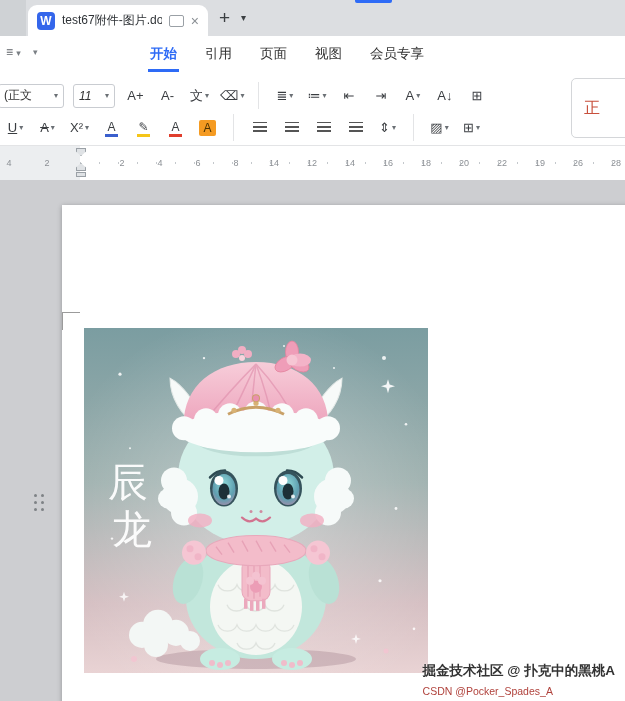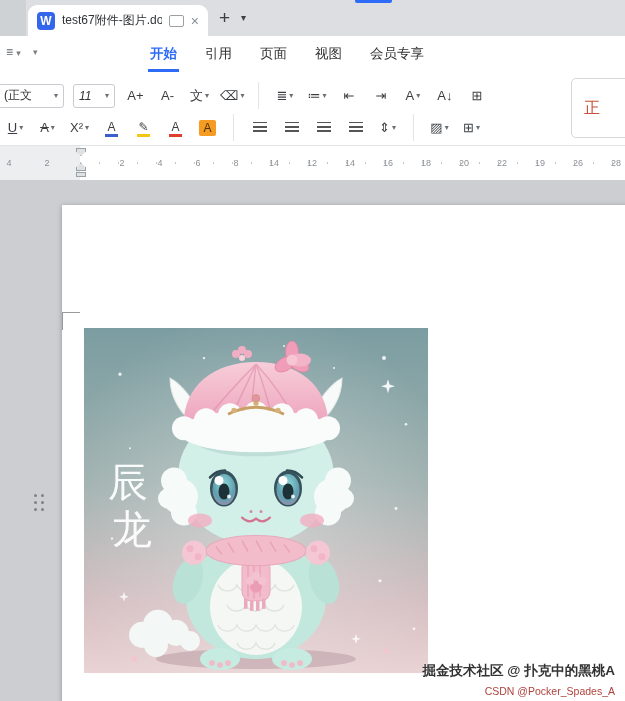--- a/index.html
+++ b/index.html
@@ -62,21 +62,21 @@
   .workspace{position:absolute;top:180px;left:0;right:0;bottom:0;background:#cdced1;}
   .page{position:absolute;left:62px;top:25px;width:570px;height:520px;background:#fff;
     box-shadow:0 1px 5px rgba(0,0,0,.28);}
   .crop-corner{position:absolute;left:0;top:107px;width:17px;height:17px;
     border-left:1px solid #9b9b9b;border-top:1px solid #9b9b9b;}
   .doc-image{position:absolute;left:22px;top:123px;width:344px;height:345px;}
   .doc-image svg{display:block;width:100%;height:100%;}
   .drag-handle{position:absolute;left:34px;top:314px;display:grid;
     grid-template-columns:repeat(2,4px);grid-auto-rows:4px;gap:3px;}
   .drag-handle span{width:3px;height:3px;border-radius:50%;background:#7e8286;}
-  .wm{position:absolute;right:10px;top:482px;text-align:right;z-index:5;}
+  .wm{position:absolute;right:10px;top:482px;text-align:left;z-index:5;}
   .wm1{font-size:13.5px;font-weight:bold;color:#333;text-shadow:0 0 2px rgba(255,255,255,.9);}
   .wm2{font-size:10.5px;color:#b0423c;margin-top:5px;}
 </style>
 </head>
 <body>
 
 <div class="tabbar">
   <div class="tabbar-corner"></div>
   <div class="doc-tab">
     <span class="w-badge">W</span>

